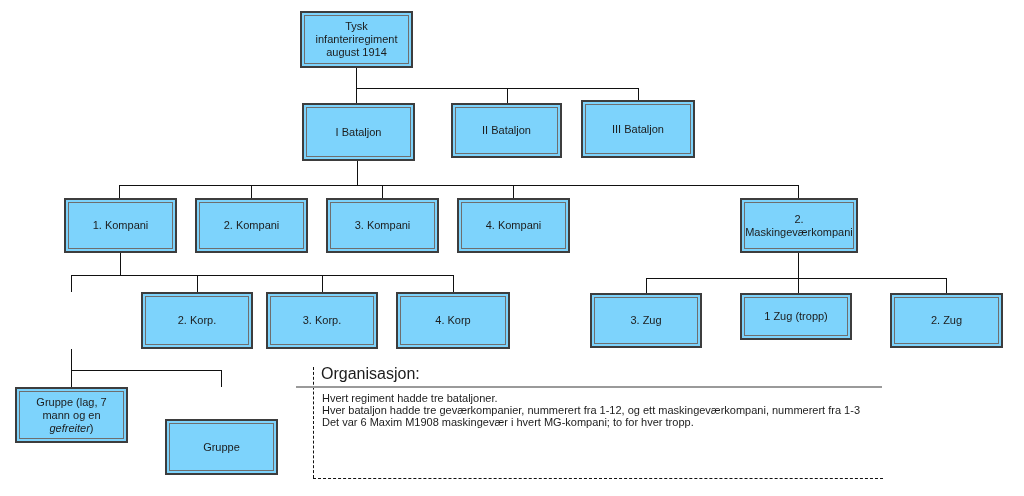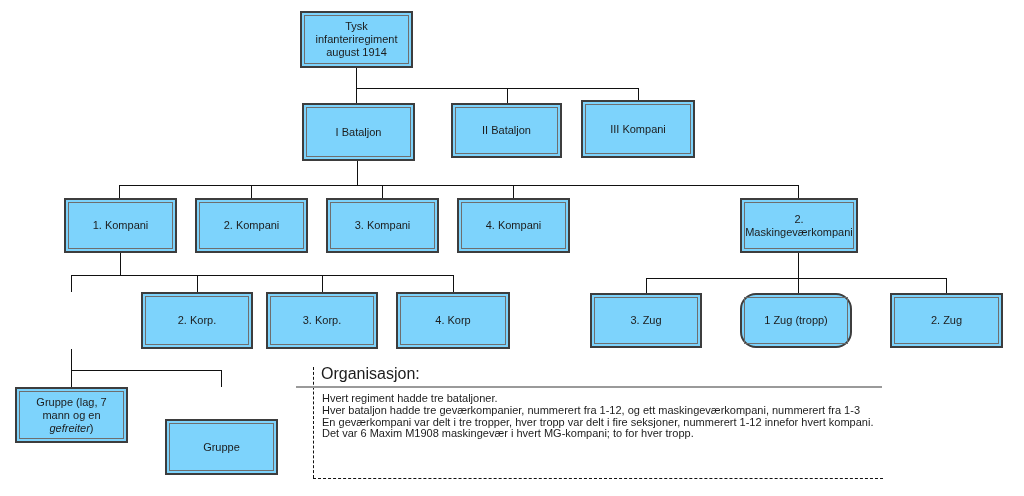--- a/index.html
+++ b/index.html
@@ -98,21 +98,21 @@
         <span>I Bataljon</span>
       </div>
   </div>
   <div class="node" style="left:451px; top:103px; width:111px; height:55px;">
     <div class="node-inner">
         <span>II Bataljon</span>
       </div>
   </div>
   <div class="node" style="left:581px; top:100px; width:114px; height:58px;">
     <div class="node-inner">
-        <span>III Kompani</span>
+        <span>III Bataljon</span>
       </div>
   </div>
 
   <div class="node" style="left:64px;  top:198px; width:113px; height:55px;">
     <div class="node-inner">
         <span>1. Kompani</span>
       </div>
   </div>
   <div class="node" style="left:195px; top:198px; width:113px; height:55px;">
     <div class="node-inner">
@@ -149,21 +149,21 @@
     <div class="node-inner">
         <span>4. Korp</span>
       </div>
   </div>
 
   <div class="node" style="left:590px; top:293px; width:112px; height:55px;">
     <div class="node-inner">
         <span>3. Zug</span>
       </div>
   </div>
-  <div class="node" style="left:740px; top:293px; width:112px; height:55px;border-radius:16px;">
+  <div class="node" style="left:740px; top:293px; width:112px; height:47px;">
     <div class="node-inner">
         <span>1 Zug (tropp)</span>
       </div>
   </div>
   <div class="node" style="left:890px; top:293px; width:113px; height:55px;">
     <div class="node-inner">
         <span>2. Zug</span>
       </div>
   </div>
 
@@ -179,18 +179,17 @@
   </div>
 
   <div>
     <div class="dash-v" style="left:313px; top:367px; height:111px;"></div>
     <div class="dash-h" style="left:313px; top:478px; width:570px;"></div>
     <div class="panel-heading" style="left:321px; top:365px;">Organisasjon:</div>
     <div class="panel-rule" style="left:296px; top:386px; width:586px;"></div>
     <div class="panel-notes" style="left:322px; top:393px;">
       <div>Hvert regiment hadde tre bataljoner.</div>
       <div>Hver bataljon hadde tre geværkompanier, nummerert fra 1-12, og ett maskingeværkompani, nummerert fra 1-3</div>
-      <div>En geværkompani var delt i tre tropper, hver tropp var delt i fire seksjoner, nummerert 1-12 innefor hvert kompani.</div>
       <div>Det var 6 Maxim M1908 maskingevær i hvert MG-kompani; to for hver tropp.</div>
     </div>
   </div>
 
 </div>
 
 </body></html>

